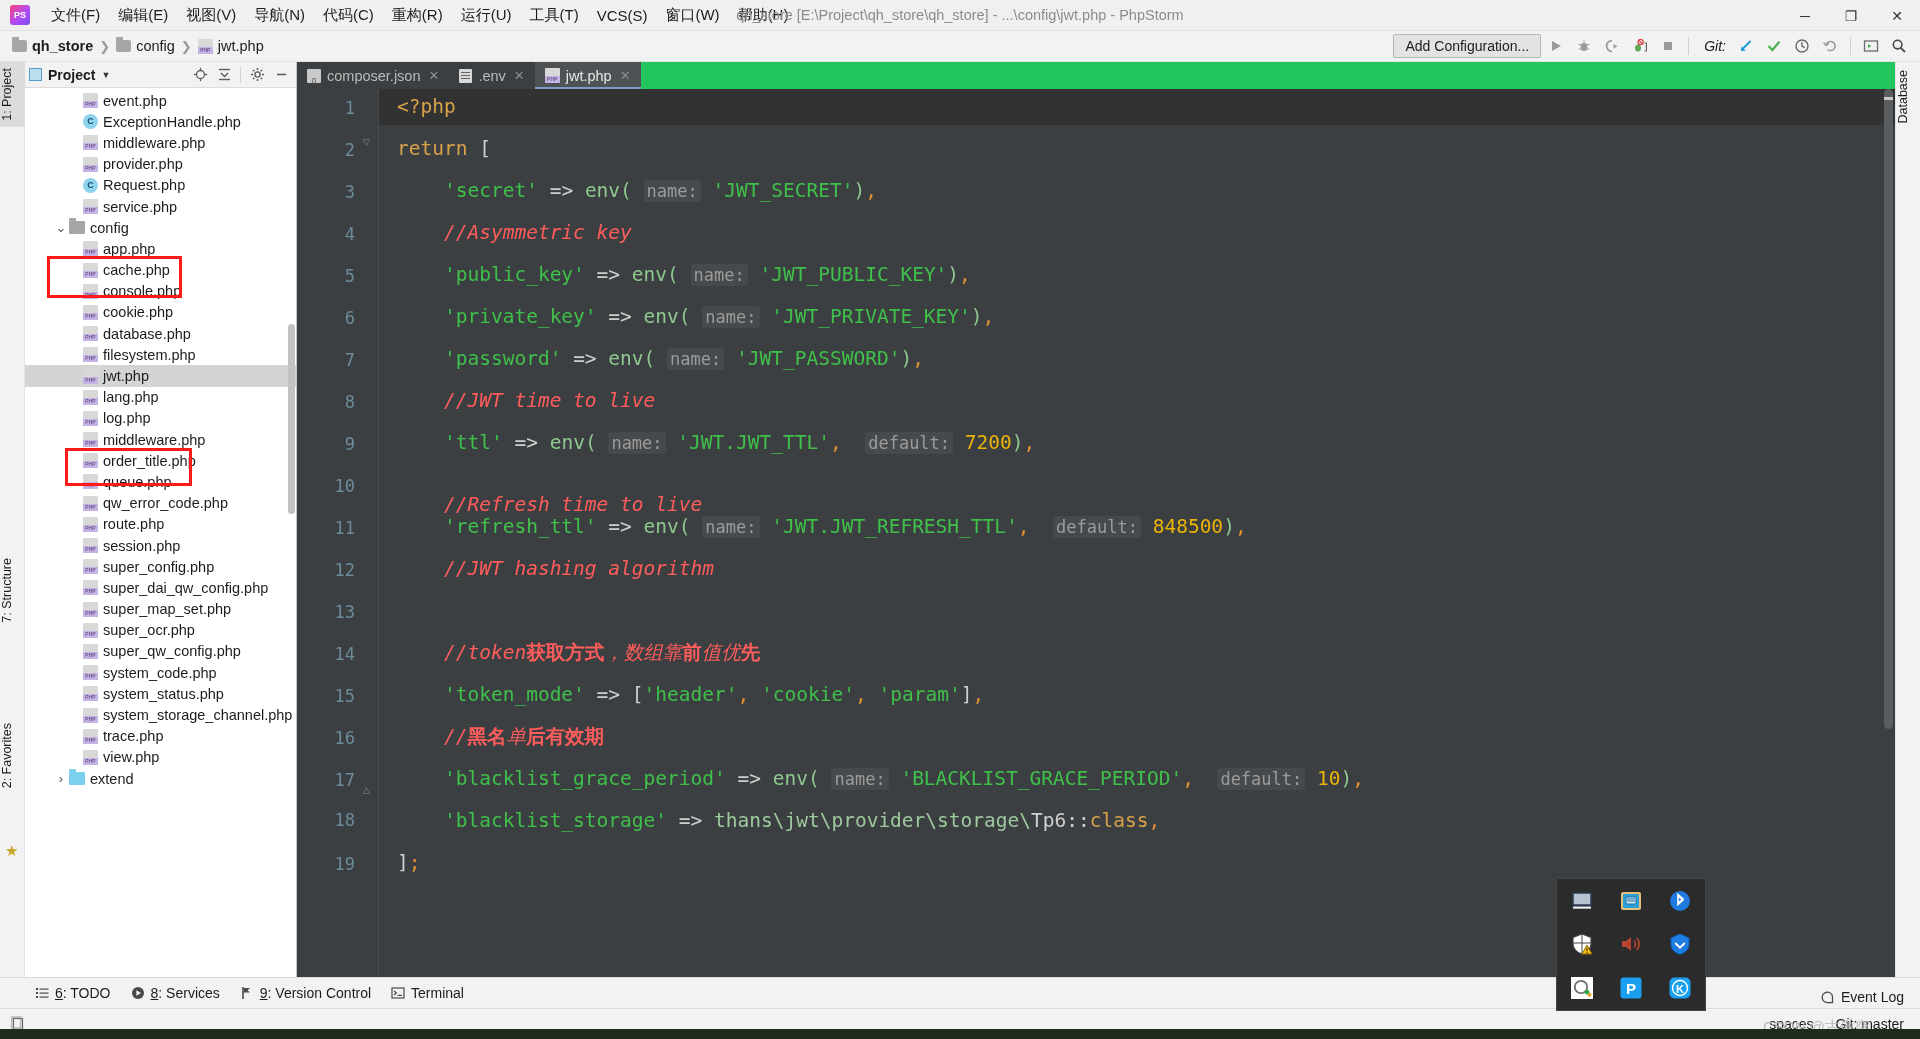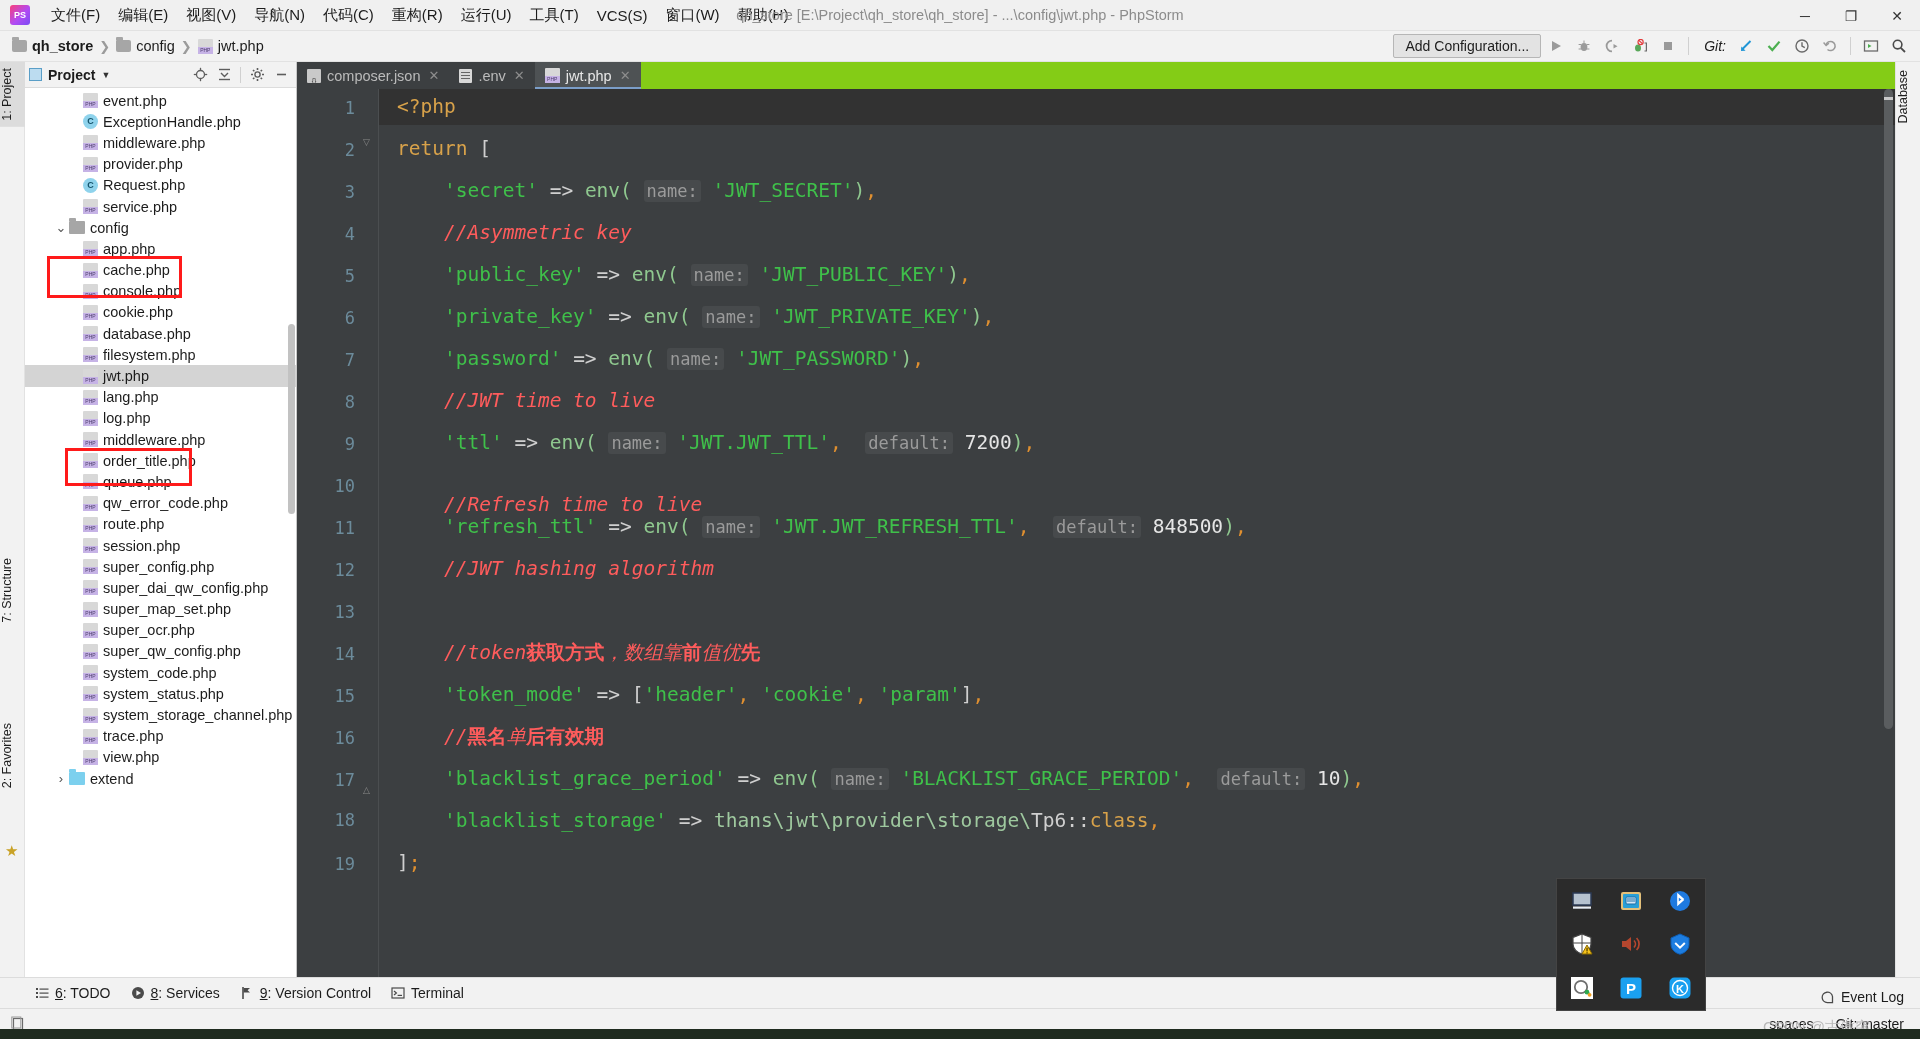--- a/index.html
+++ b/index.html
@@ -151,21 +151,21 @@
   }
 
   
   .redbox { position: absolute; border: 3px solid #ff1a1a; pointer-events: none; z-index: 30; }
 
   
   .editor-wrap {
     position: absolute; left: 297px; top: 62px; right: 25px; bottom: 62px;
     background: #3c3f41; display: flex; flex-direction: column;
   }
-  .tabs { height: 27px; background: #84cc16; display: flex; align-items: stretch; flex: none; }
+  .tabs { height: 27px; background: #22c55e; display: flex; align-items: stretch; flex: none; }
   .tab {
     display: flex; align-items: center; gap: 6px; padding: 0 10px;
     font-size: 14.5px; color: #bbbbbb; background: #3c3f41; position: relative;
   }
   .tab.active { background: #4e5254; color: #e8e8e8; }
   .tab.active::after {
     content:""; position:absolute; left:0; right:0; bottom:0; height:2px; background:#7b9ec9;
   }
   .tab .x { color: #8d8d8d; font-size: 13px; margin-left: 2px; }
   .ic-json { width:14px;height:14px;background:#c9c9c9;border-radius:1px;position:relative;flex:none; }
@@ -193,21 +193,21 @@
   }
   .cl { position: absolute; left: 18px; height: 36px; line-height: 36px; }
   .curline {
     position: absolute; left: 0; right: 0; height: 36px; background: #323232;
   }
   .cm { color: #ff5c5c; font-style: italic; }
   .cm b { font-weight: bold; font-style: normal; }
   .str { color: #3fc04a; }
   .kw  { color: #d8a24a; }
   .fn  { color: #8fc88f; }
-  .num { color: #e5e5e5; margin-top: 10px; }
+  .num { color: #eab308; margin-top: 10px; }
   .pun { color: #cfcfcf; }
   .com { color: #e09030; }
   .par { color: #9b9b9b; background: #474a4c; border-radius: 3px; padding: 1px 3px; font-size: 17px; }
   .ns  { color: #9fc99f; }
   .err { text-decoration: underline wavy #3a8b3a; text-decoration-skip-ink: none; }
 
   
   .escroll {
     position: absolute; right: 2px; top: 0; width: 9px; height: 640px;
     background: #5a5d5f; border-radius: 5px;

